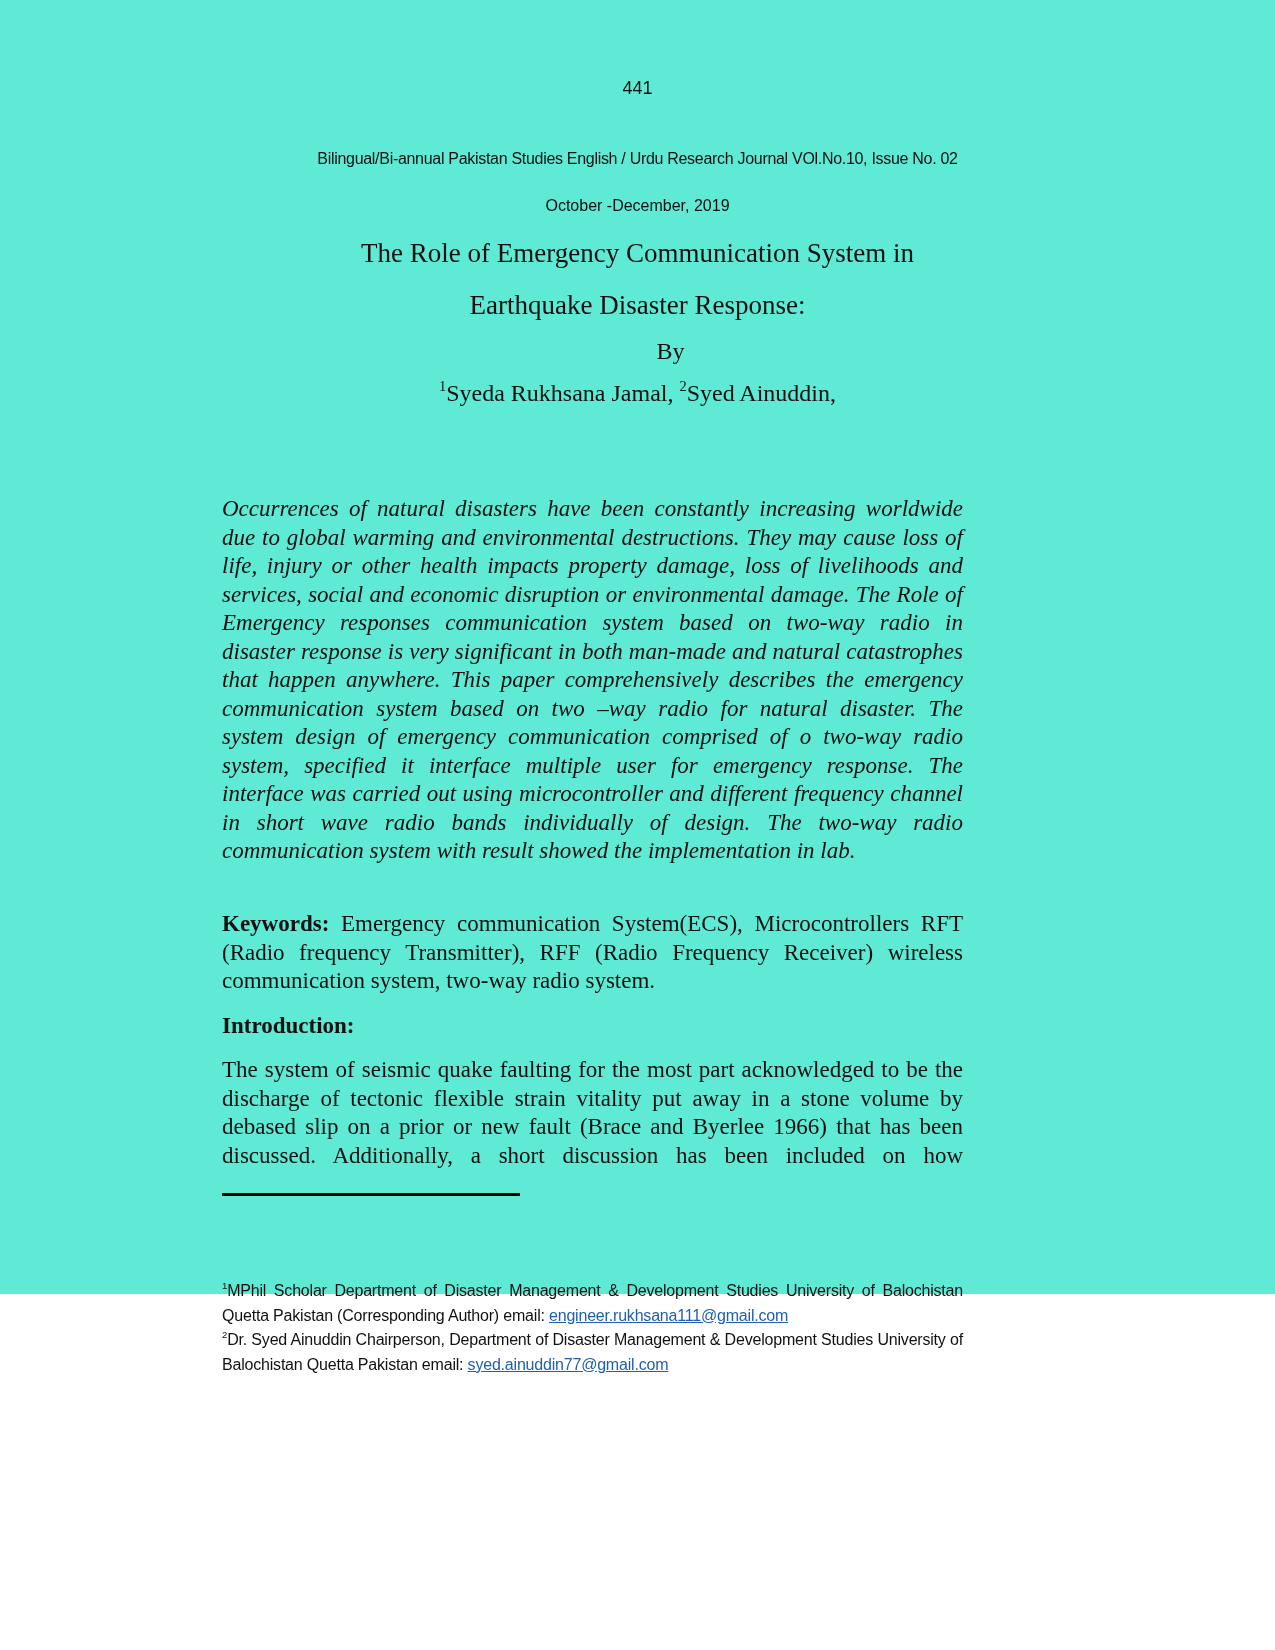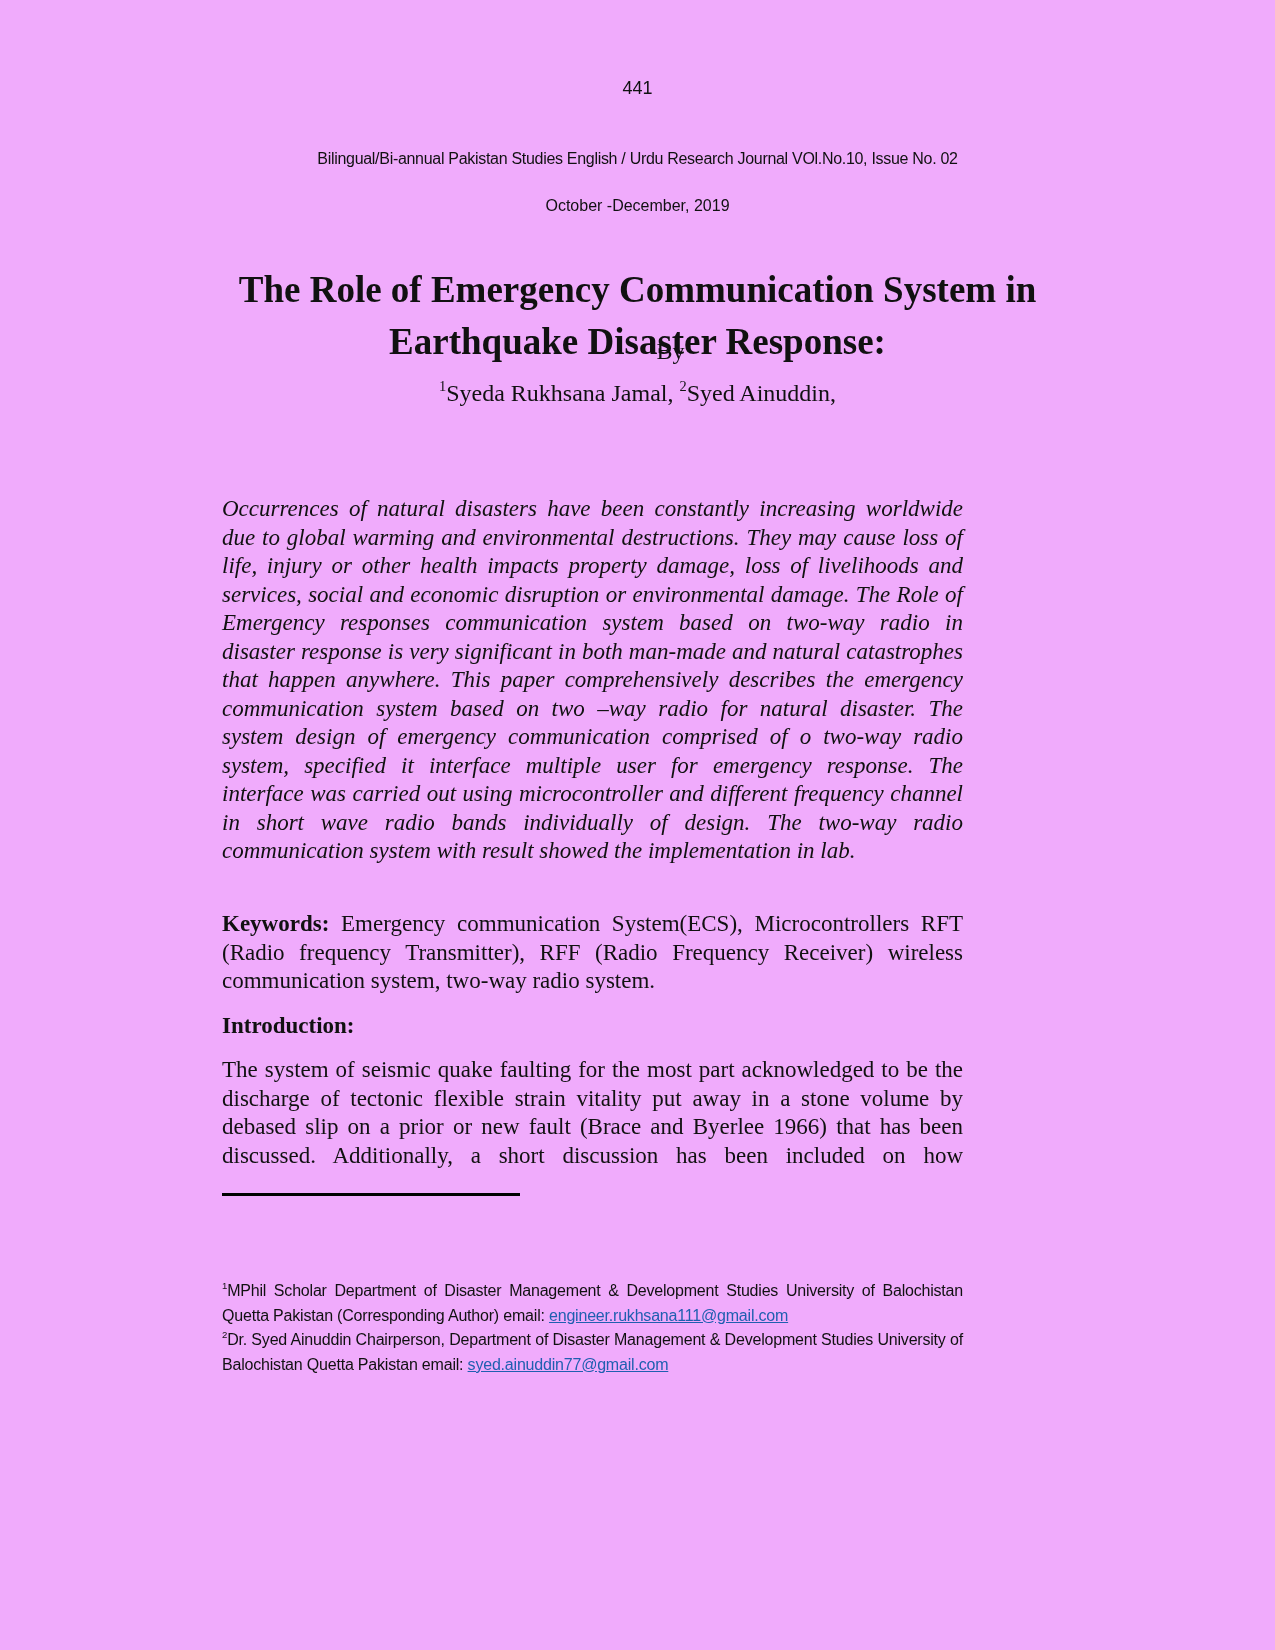--- a/index.html
+++ b/index.html
@@ -1,24 +1,24 @@
 <!DOCTYPE html>
 <html><head>
 <meta charset="utf-8">
 <style>
   html, body { margin: 0; padding: 0; background: #ffffff; }
   body { width: 1275px; height: 1650px; position: relative; overflow: hidden; color: #111; }
-  .page { position: absolute; left: 0; top: 0; width: 1275px; height: 1650px; background: #f0abfc; }
+  .page { position: absolute; left: 0; top: 0; width: 1275px; height: 1294px; background: #5eead4; }
   .center { position: absolute; left: 0; width: 1275px; text-align: center; }
   .sans { font-family: "Liberation Sans", "DejaVu Sans", sans-serif; }
   .serif { font-family: "Liberation Serif", "DejaVu Serif", serif; }
   #page-number { top: 78px; font-size: 18px; }
   #journal-header { top: 150px; font-size: 16px; letter-spacing: -0.3px; }
   #journal-date { top: 197px; font-size: 16px; }
-  .title { font-weight: bold; font-size: 37px; margin-top: 30px; }
+  .title { font-weight: normal; font-size: 27px; }
   #title-line-1 { top: 238px; }
   #title-line-2 { top: 290px; }
   #byline { top: 338px; font-size: 24px; padding-left: 33px; }
   #authors { top: 380px; font-size: 24px; }
   sup { font-size: 0.6em; vertical-align: 0.7em; line-height: 0; }
   .col { position: absolute; left: 222px; width: 741px; }
   .heading { font-weight: bold; font-size: 23px; }
   #abstract-heading { top: 425px; }
   #abstract-body { top: 495px; font-style: italic; font-size: 23px; line-height: 28.5px; text-align: justify; }
   #keywords { top: 910px; font-size: 23px; line-height: 28.5px; text-align: justify; }

